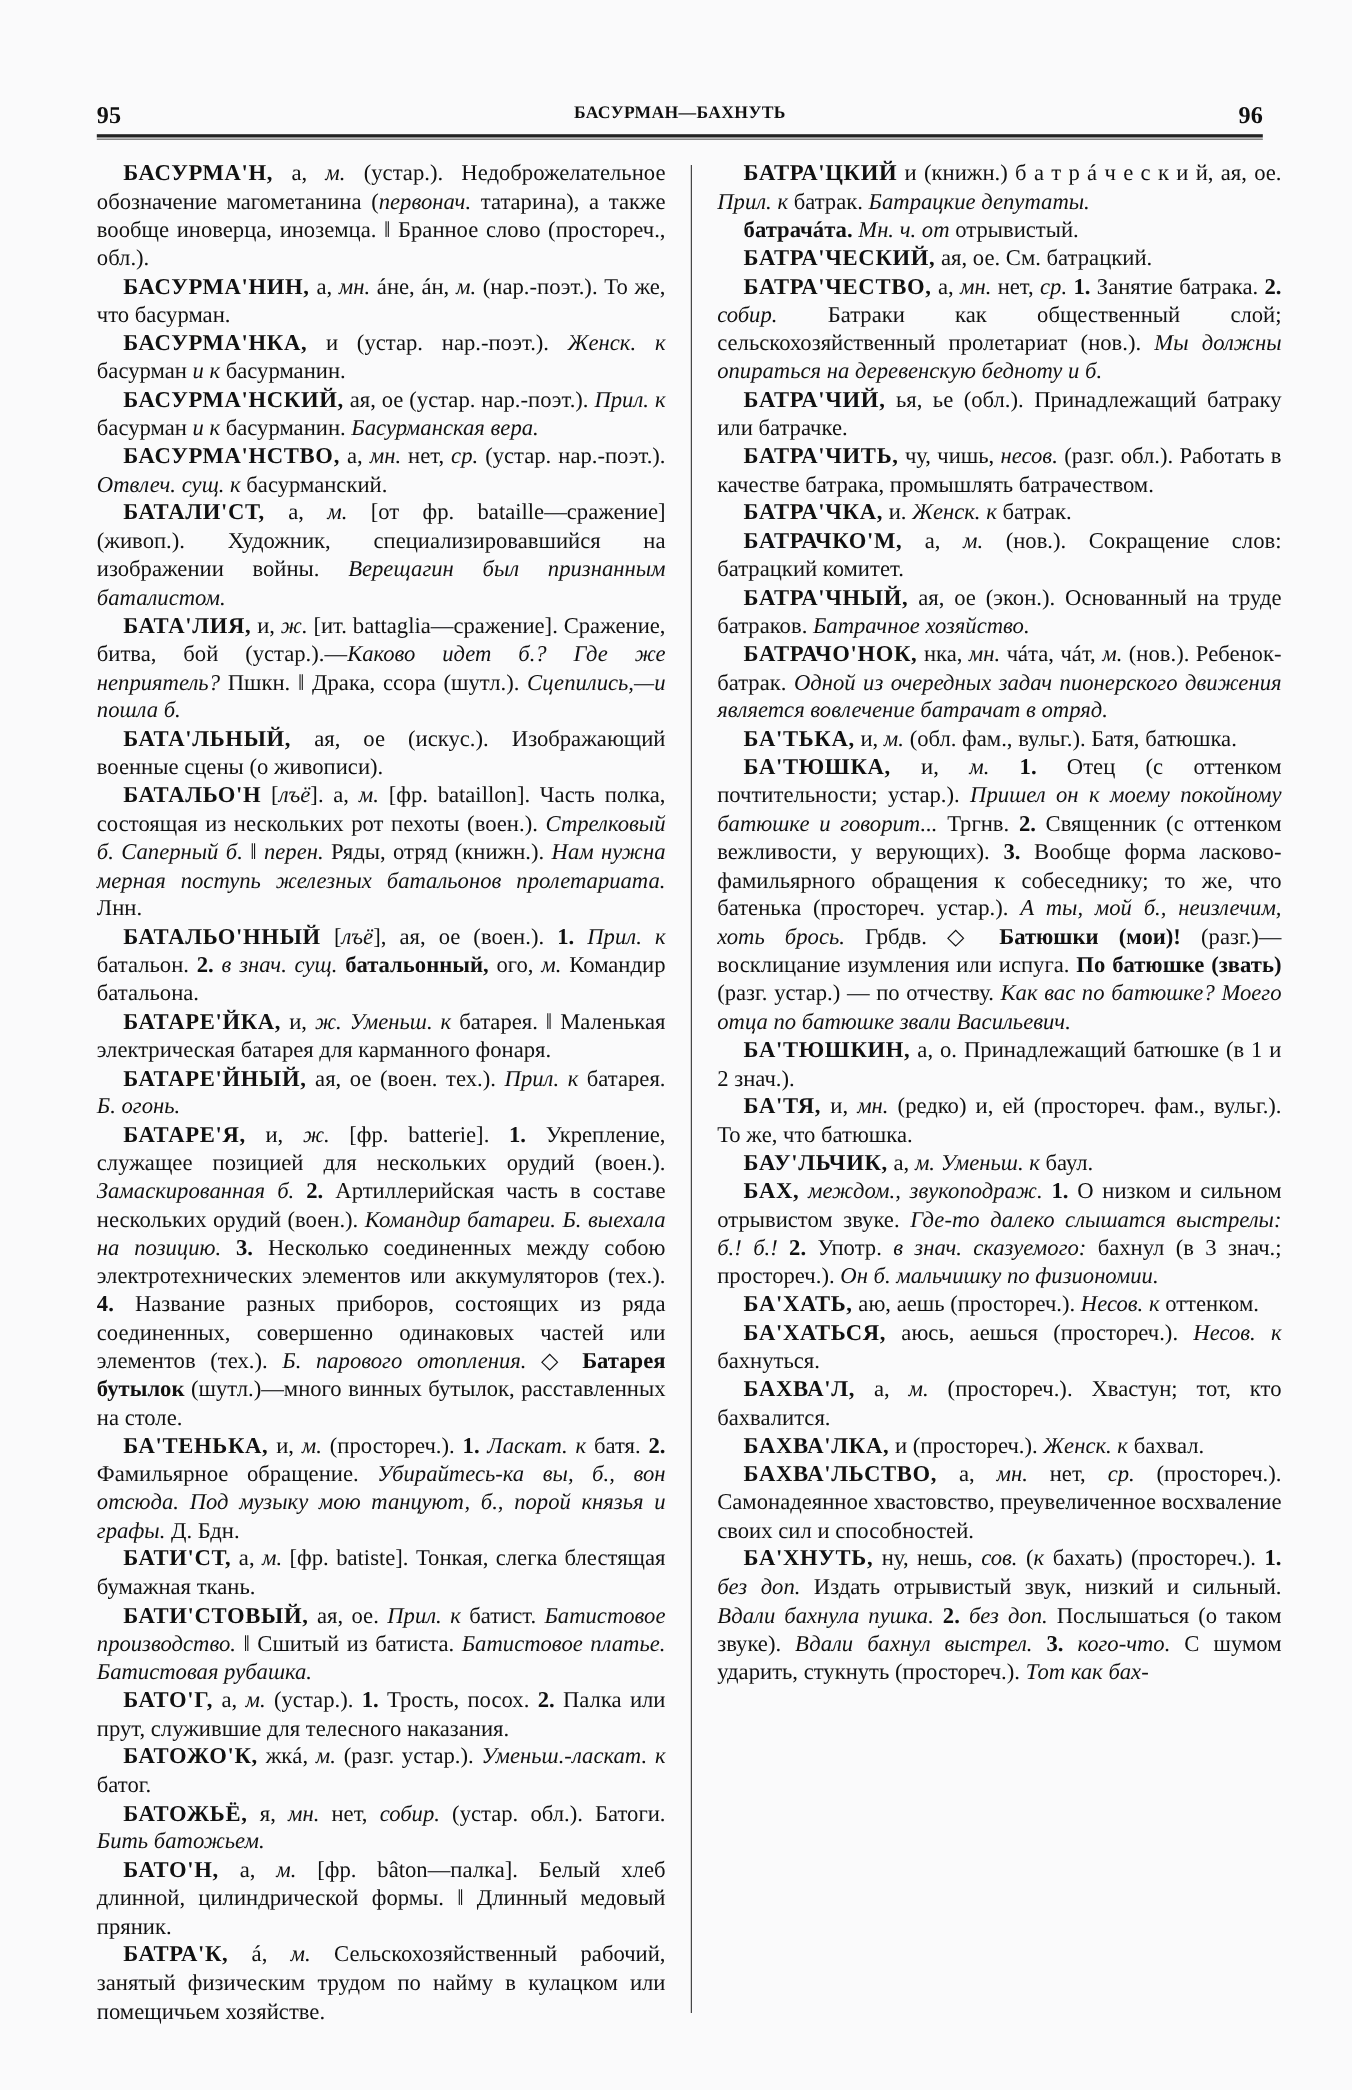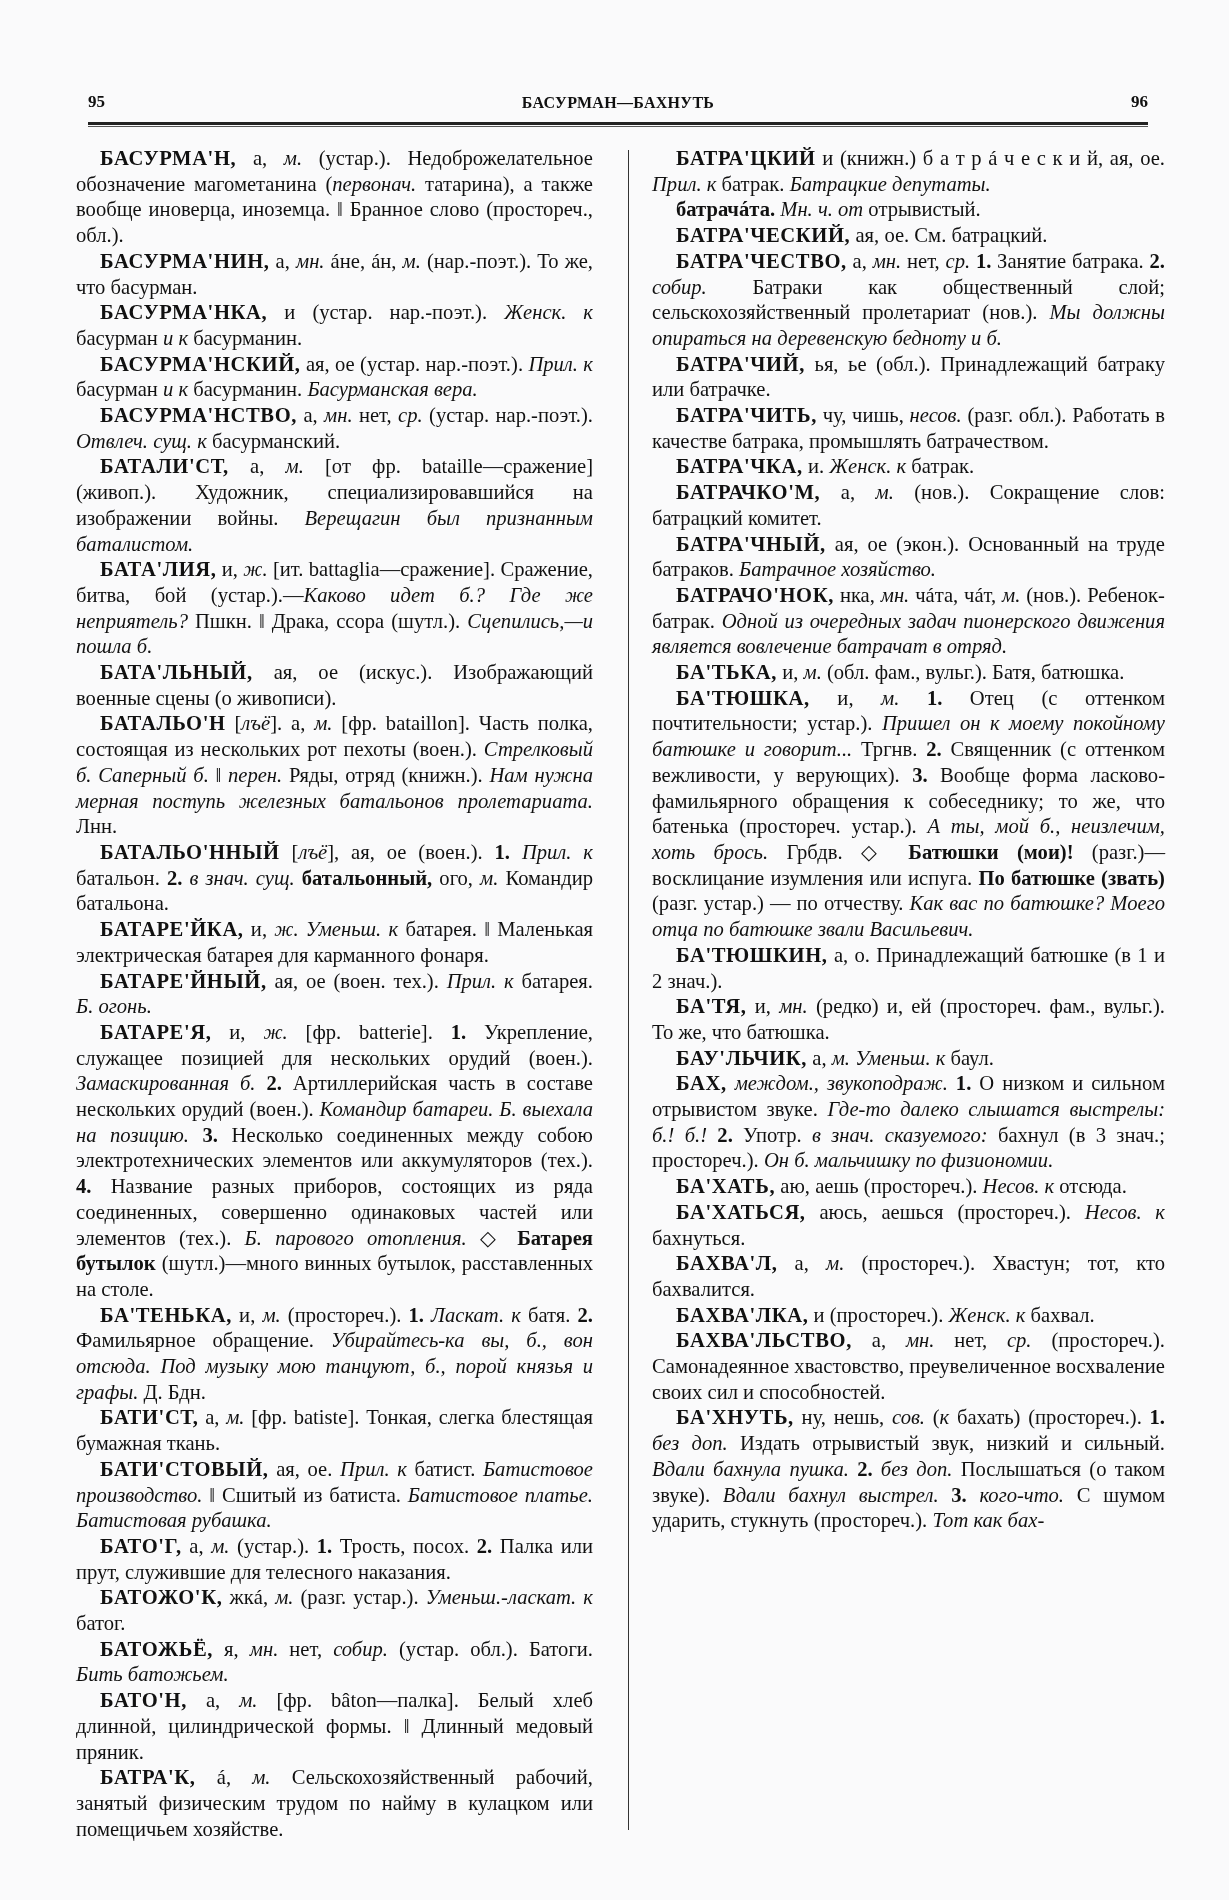--- a/index.html
+++ b/index.html
@@ -8,39 +8,39 @@
       background:#fafafb;
       color:#111;
       font-family:"DejaVu Serif", "Liberation Serif", serif;
       position:relative;
       overflow:hidden;
     }
     .header {
       position:absolute; left:88px; top:86px; width:1060px; height:36px;
     }
     .page-left, .page-right, .running-head {
-      position:absolute; top:6px; font-weight:bold; font-size:17px;
+      position:absolute; top:6px; font-weight:bold; font-size:22px;
       font-family:"Liberation Serif", serif;
     }
     .page-left { left:0; }
     .page-right { right:0; }
     .running-head { left:0; right:0; text-align:center; font-size:16px; top:8px; letter-spacing:0.3px; }
     .rule {
       position:absolute; left:88px; width:1060px; top:122px; height:5px;
       border-top:3px solid #222; border-bottom:1px solid #555;
       box-sizing:border-box;
     }
     .col {
       position:absolute; top:146px;
       font-family:"Liberation Serif", serif;
       font-size:20.6px; line-height:25.7px;
       text-align:justify;
       hyphens:manual;
     }
-    .col-left { left:76px; width:517px; }
+    .col-left { left:88px; width:517px; }
     .col-right { left:652px; width:513px; }
     .divider {
       position:absolute; left:628px; top:150px; width:0; height:1680px;
       border-left:1.5px solid #333;
     }
     .entry { text-indent:24px; margin:0; }
     .hw { font-weight:bold; letter-spacing:0.6px; }
     .it { font-style:italic; }
     .b { font-weight:bold; }
   </style>
@@ -88,19 +88,19 @@
     <p class="entry"><span class="hw">БАТРА'ЧКА,</span><span> и. </span><span class="it">Женск. к</span><span> батрак.</span></p>
     <p class="entry"><span class="hw">БАТРАЧКО'М,</span><span> а, </span><span class="it">м.</span><span> (нов.). Сокращение слов: батрацкий комитет.</span></p>
     <p class="entry"><span class="hw">БАТРА'ЧНЫЙ,</span><span> ая, ое (экон.). Основанный на труде батраков. </span><span class="it">Батрачное хозяйство.</span></p>
     <p class="entry"><span class="hw">БАТРАЧО'НОК,</span><span> нка, </span><span class="it">мн.</span><span> чáта, чáт, </span><span class="it">м.</span><span> (нов.). Ребенок-батрак. </span><span class="it">Одной из очередных задач пионерского движения является вовлечение батрачат в отряд.</span></p>
     <p class="entry"><span class="hw">БА'ТЬКА,</span><span> и, </span><span class="it">м.</span><span> (обл. фам., вульг.). Батя, батюшка.</span></p>
     <p class="entry"><span class="hw">БА'ТЮШКА,</span><span> и, </span><span class="it">м.</span><span> </span><span class="b">1.</span><span> Отец (с оттенком почтительности; устар.). </span><span class="it">Пришел он к моему покойному батюшке и говорит...</span><span> Тргнв. </span><span class="b">2.</span><span> Священник (с оттенком вежливости, у верующих). </span><span class="b">3.</span><span> Вообще форма ласково-фамильярного обращения к собеседнику; то же, что батенька (простореч. устар.). </span><span class="it">А ты, мой б., неизлечим, хоть брось.</span><span> Грбдв. ◇ </span><span class="b">Батюшки (мои)!</span><span> (разг.)—восклицание изумления или испуга. </span><span class="b">По батюшке (звать)</span><span> (разг. устар.) — по отчеству. </span><span class="it">Как вас по батюшке? Моего отца по батюшке звали Васильевич.</span></p>
     <p class="entry"><span class="hw">БА'ТЮШКИН,</span><span> а, о. Принадлежащий батюшке (в 1 и 2 знач.).</span></p>
     <p class="entry"><span class="hw">БА'ТЯ,</span><span> и, </span><span class="it">мн.</span><span> (редко) и, ей (простореч. фам., вульг.). То же, что батюшка.</span></p>
     <p class="entry"><span class="hw">БАУ'ЛЬЧИК,</span><span> а, </span><span class="it">м. Уменьш. к</span><span> баул.</span></p>
     <p class="entry"><span class="hw">БАХ,</span><span> </span><span class="it">междом., звукоподраж.</span><span> </span><span class="b">1.</span><span> О низком и сильном отрывистом звуке. </span><span class="it">Где-то далеко слышатся выстрелы: б.! б.!</span><span> </span><span class="b">2.</span><span> Употр. </span><span class="it">в знач. сказуемого:</span><span> бахнул (в 3 знач.; простореч.). </span><span class="it">Он б. мальчишку по физиономии.</span></p>
-    <p class="entry"><span class="hw">БА'ХАТЬ,</span><span> аю, аешь (простореч.). </span><span class="it">Несов. к</span><span> отсюда.</span></p>
+    <p class="entry"><span class="hw">БА'ХАТЬ,</span><span> аю, аешь (простореч.). </span><span class="it">Несов. к</span><span> оттенком.</span></p>
     <p class="entry"><span class="hw">БА'ХАТЬСЯ,</span><span> аюсь, аешься (простореч.). </span><span class="it">Несов. к</span><span> бахнуться.</span></p>
     <p class="entry"><span class="hw">БАХВА'Л,</span><span> а, </span><span class="it">м.</span><span> (простореч.). Хвастун; тот, кто бахвалится.</span></p>
     <p class="entry"><span class="hw">БАХВА'ЛКА,</span><span> и (простореч.). </span><span class="it">Женск. к</span><span> бахвал.</span></p>
     <p class="entry"><span class="hw">БАХВА'ЛЬСТВО,</span><span> а, </span><span class="it">мн.</span><span> нет, </span><span class="it">ср.</span><span> (простореч.). Самонадеянное хвастовство, преувеличенное восхваление своих сил и способностей.</span></p>
     <p class="entry"><span class="hw">БА'ХНУТЬ,</span><span> ну, нешь, </span><span class="it">сов.</span><span> (</span><span class="it">к</span><span> бахать) (простореч.). </span><span class="b">1.</span><span> </span><span class="it">без доп.</span><span> Издать отрывистый звук, низкий и сильный. </span><span class="it">Вдали бахнула пушка.</span><span> </span><span class="b">2.</span><span> </span><span class="it">без доп.</span><span> Послышаться (о таком звуке). </span><span class="it">Вдали бахнул выстрел.</span><span> </span><span class="b">3.</span><span> </span><span class="it">кого-что.</span><span> С шумом ударить, стукнуть (простореч.). </span><span class="it">Тот как бах-</span></p>
   </div>
 
 </body></html>

